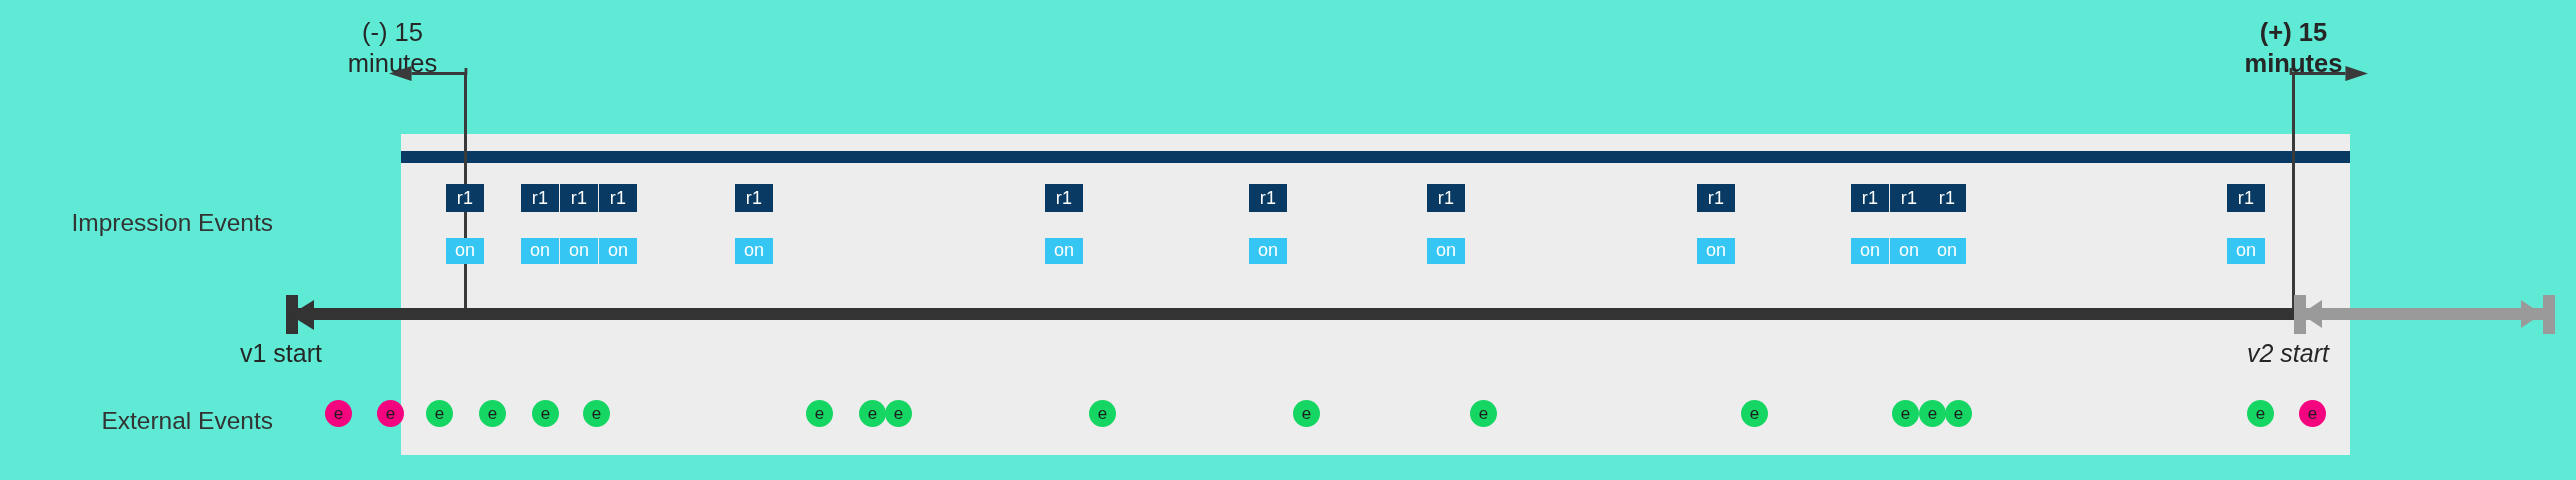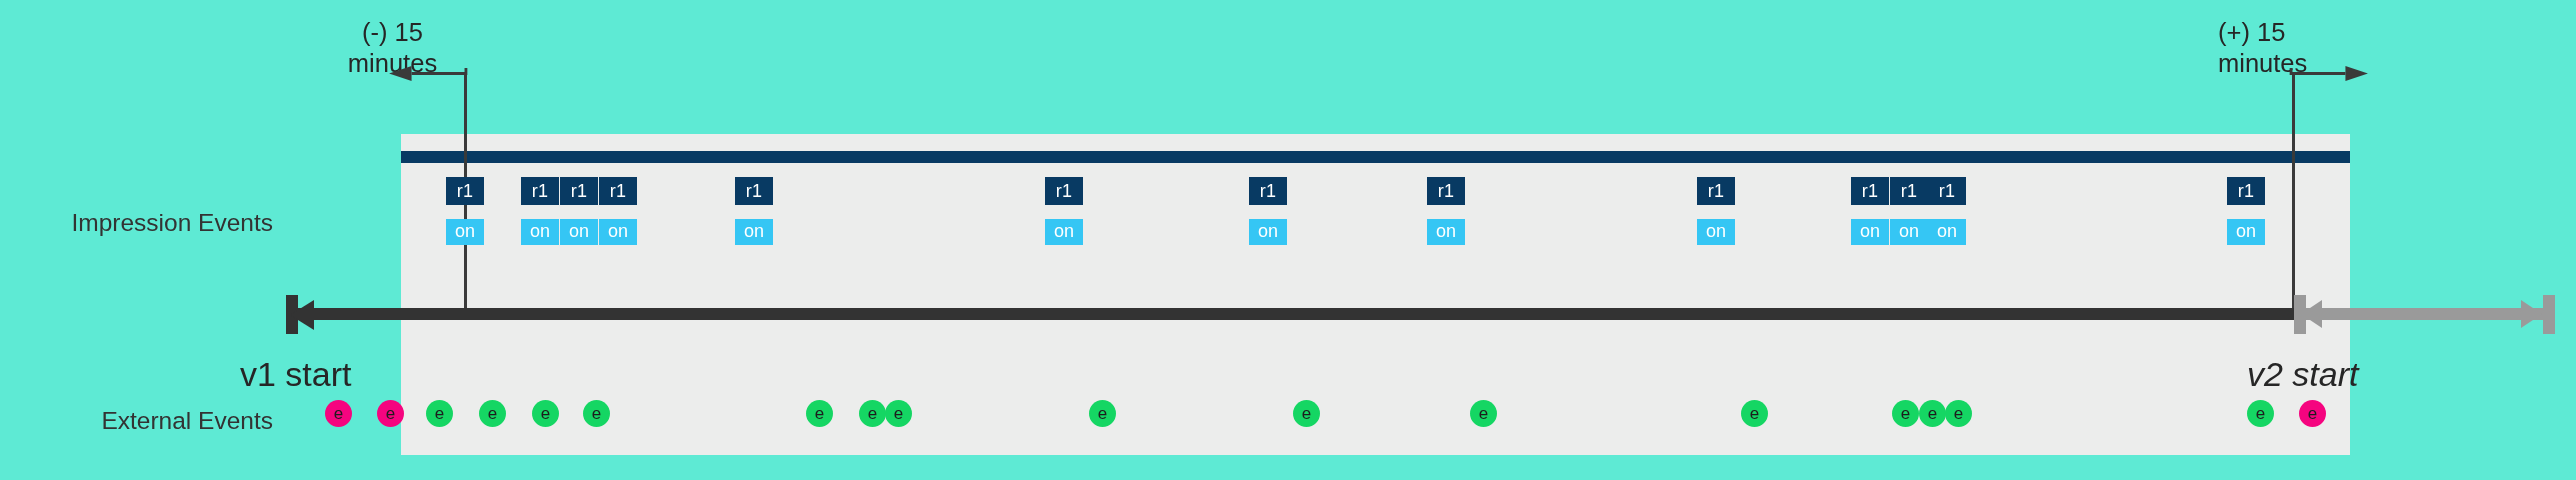--- a/index.html
+++ b/index.html
@@ -52,21 +52,21 @@
 
   
   .callout-text {
     position: absolute;
     font-size: 25.5px;
     color: #262626;
     line-height: 1.22;
     white-space: nowrap;
   }
   #callout-left  { left: 317px;  top: 17px; width: 151px; text-align: center; }
-  #callout-right { left: 2218px; top: 17px; width: 151px; text-align: left; }
+  #callout-right { left: 2218px; top: 17px; width: 151px; text-align: center; font-weight: bold; }
 
   
   .guide {
     position: absolute;
     width: 2.8px;
     background: #3a3a3a;
   }
   #guide-left  { left: 464px;  top: 74px; height: 245px; }
   #guide-right { left: 2292px; top: 74px; height: 245px; }
 
@@ -142,46 +142,45 @@
     top: 300px;
     width: 0; height: 0;
     border-top: 14px solid transparent;
     border-bottom: 14px solid transparent;
     border-left: 21px solid #9a9a9a;
   }
 
   
   .start-label {
     position: absolute;
-    font-size: 34px;
+    font-size: 25px;
     color: #262626;
     white-space: nowrap;
-    margin-top: 16px;
   }
   #v1-start-label { left: 240px;  top: 339px; }
   #v2-start-label { left: 2247px; top: 339px; font-style: italic; }
 
   
   .imp-stack {
     position: absolute;
-    top: 177px;
+    top: 184px;
     width: 38px;
   }
   .imp-top {
     height: 28px;
     background: #083a63;
     color: #ffffff;
     font-size: 18px;
     display: flex;
     align-items: center;
     justify-content: center;
     letter-spacing: 0.2px;
   }
   .imp-bot {
-    margin-top: 14px;
+    margin-top: 26px;
     height: 25.5px;
     background: #35c6f4;
     color: #ffffff;
     font-size: 18px;
     display: flex;
     align-items: center;
     justify-content: center;
   }
 
   

